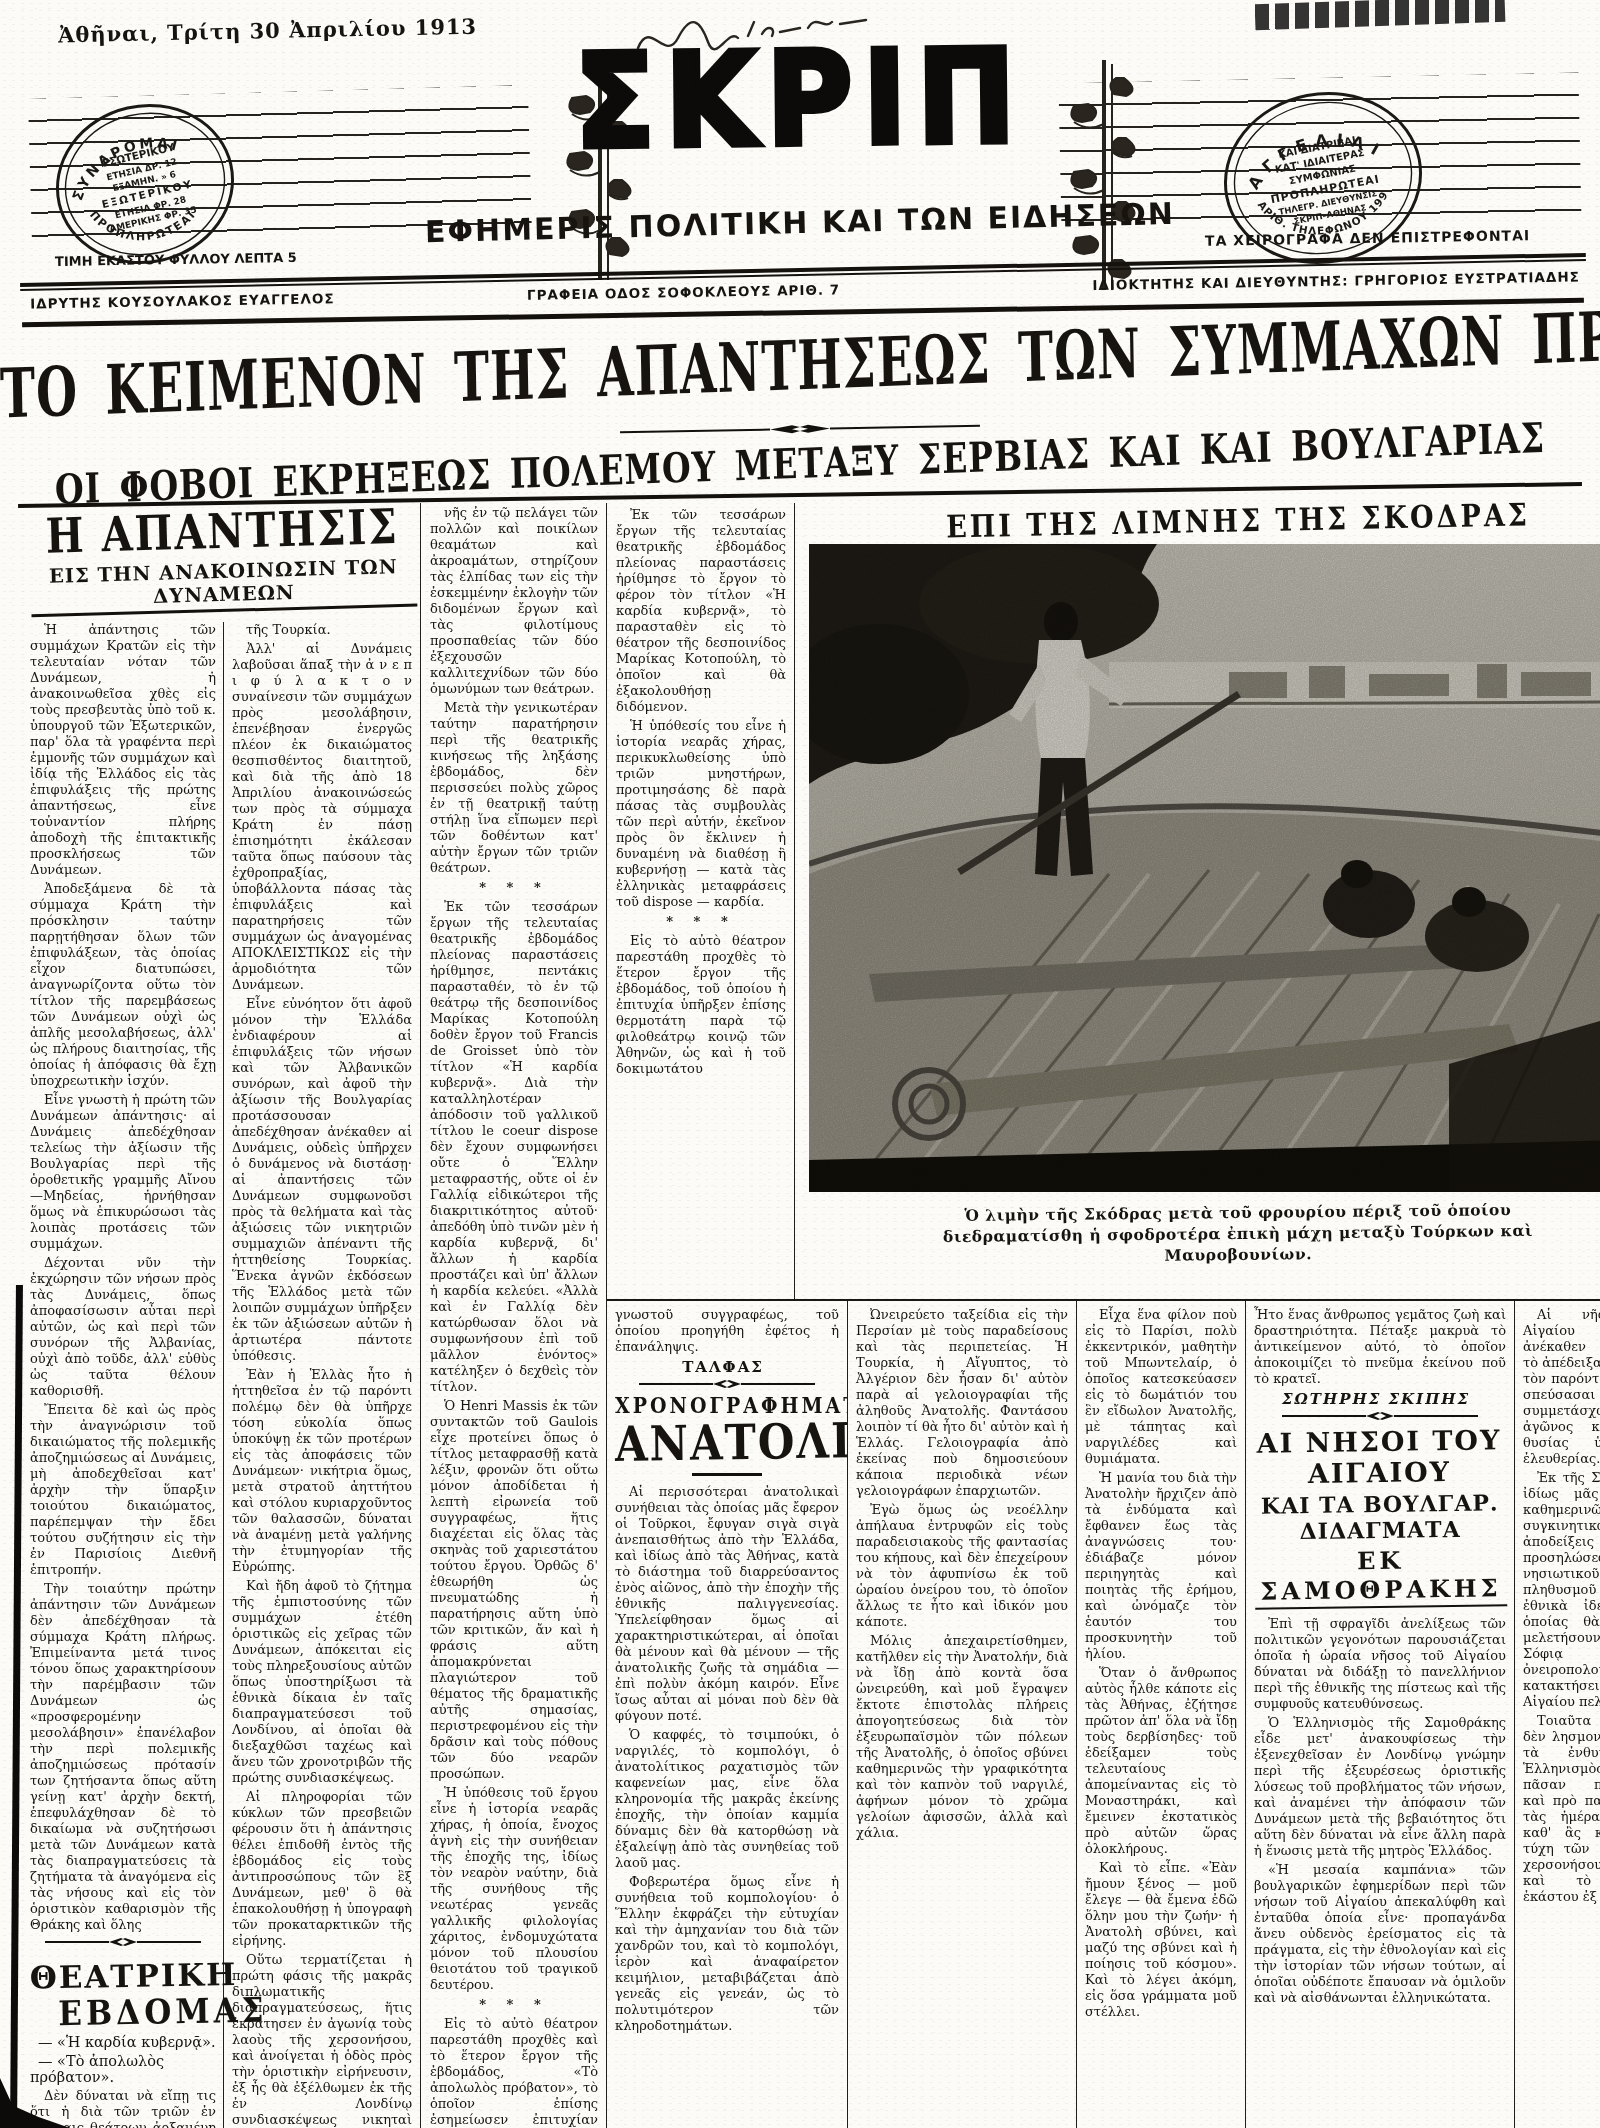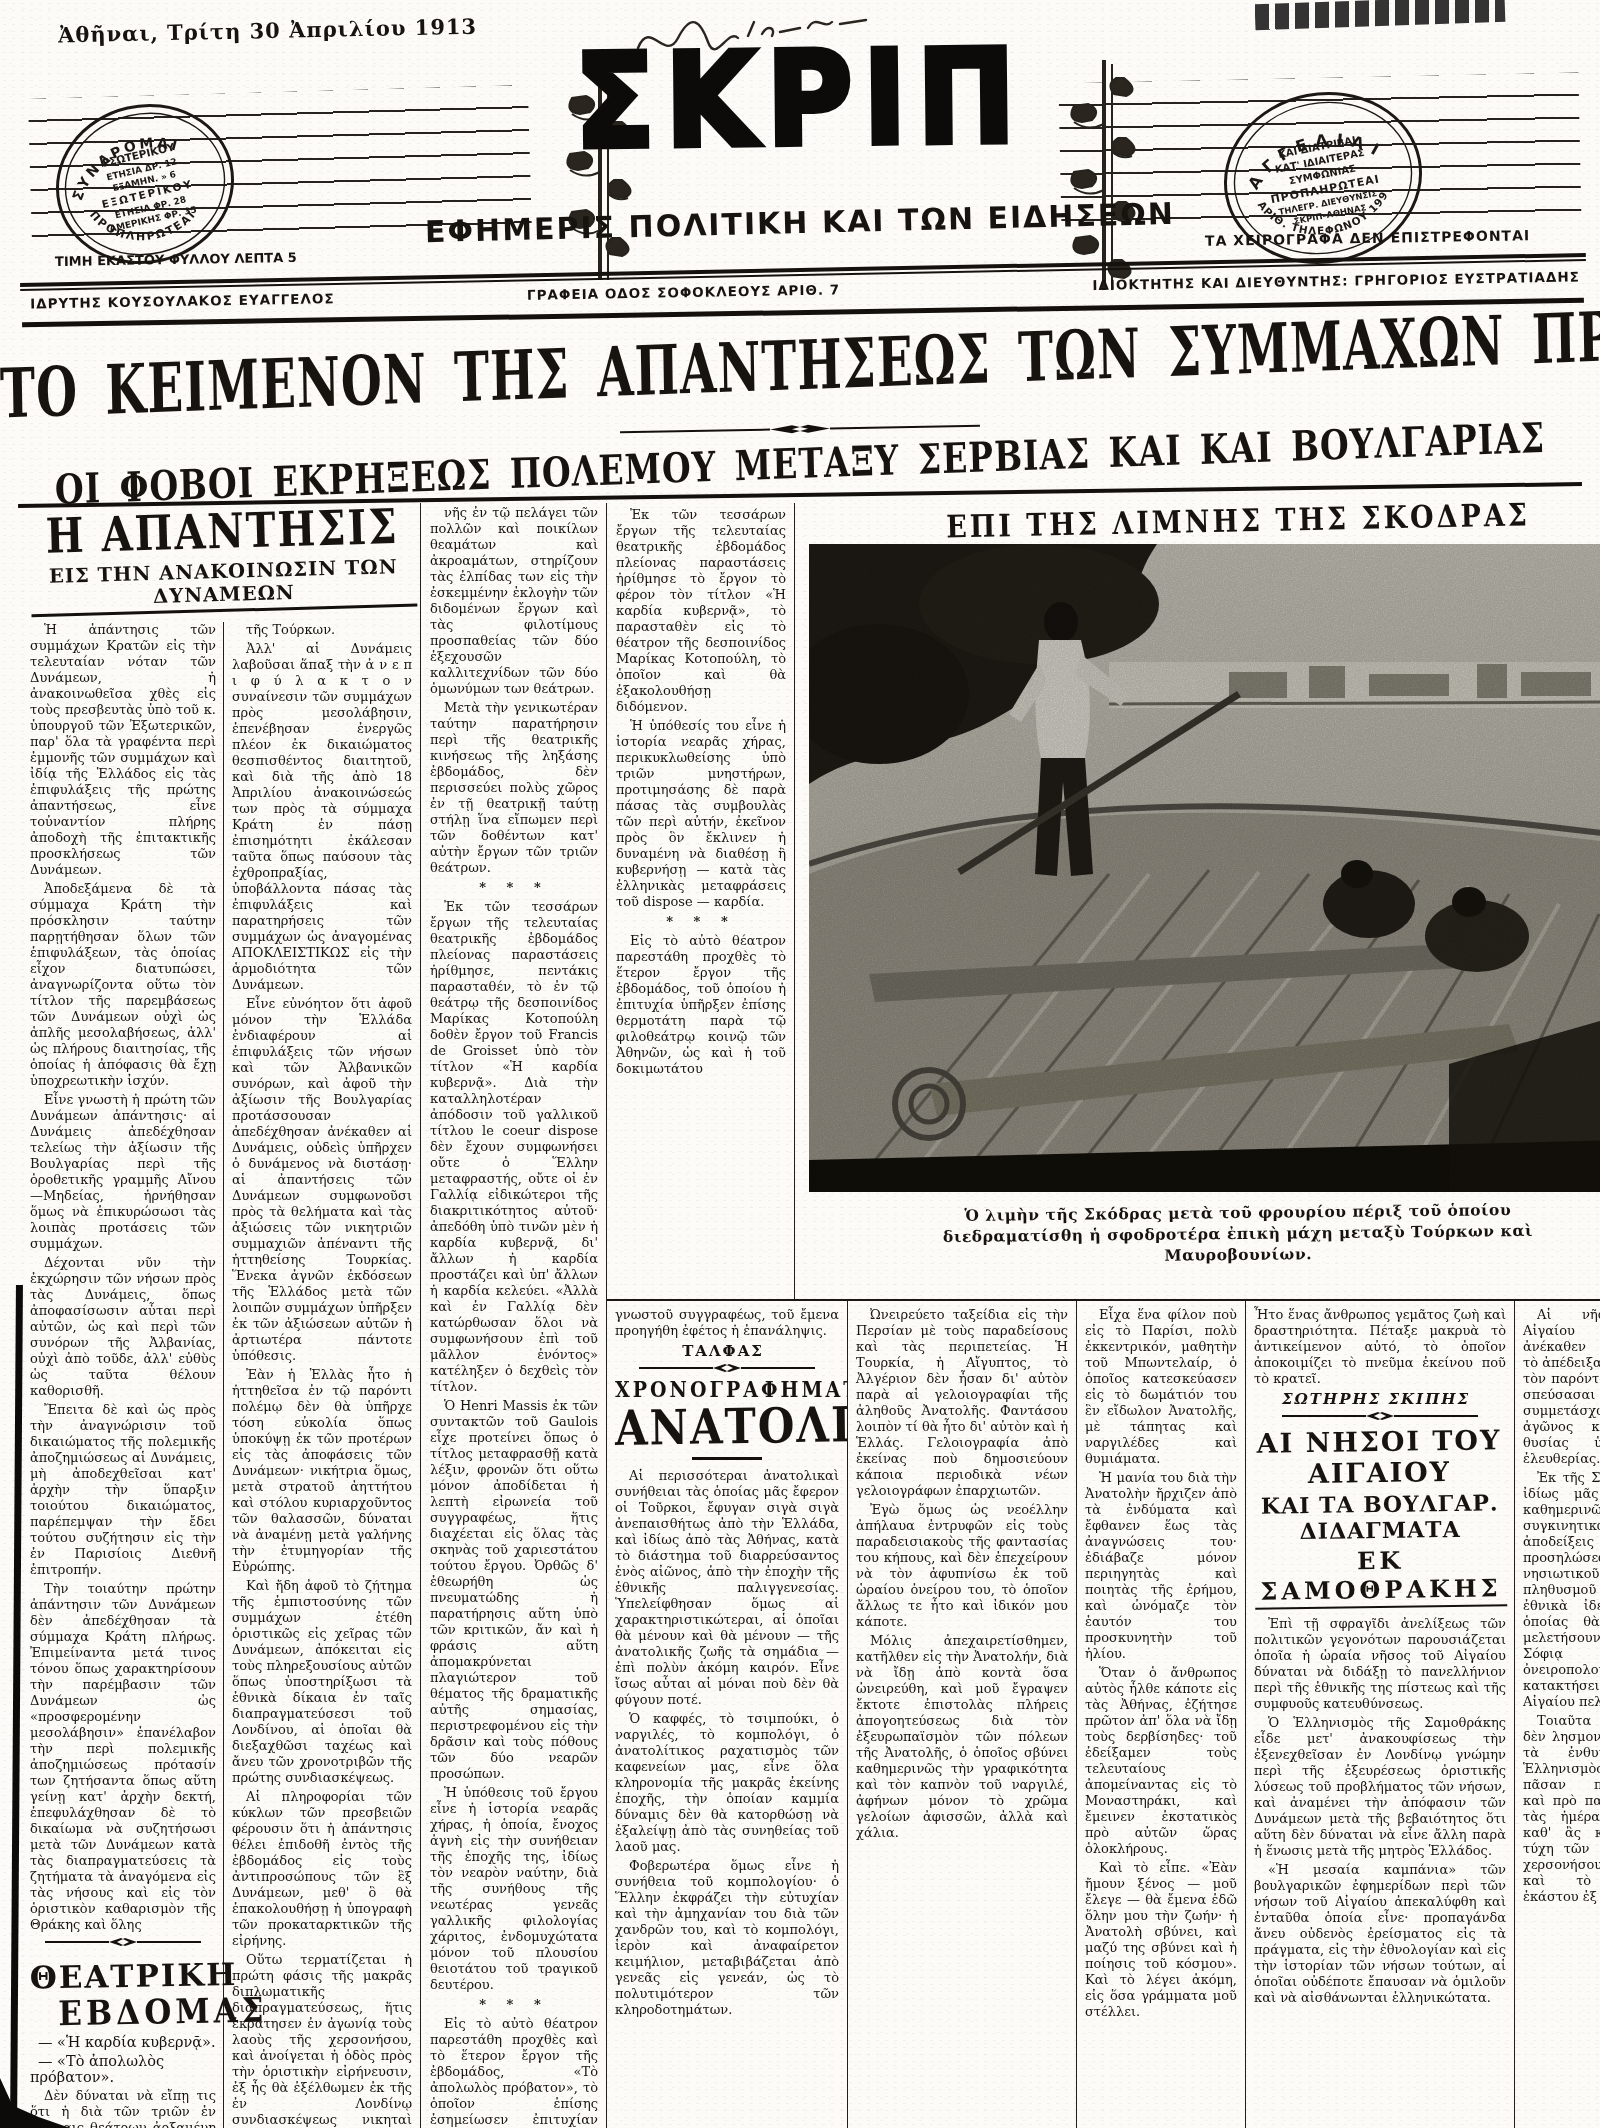--- a/index.html
+++ b/index.html
@@ -258,21 +258,21 @@
           <div class="theatre-items">
             <div>— «Ἡ καρδία κυβερνᾷ».</div>
             <div>— «Τὸ ἀπολωλὸς πρόβατον».</div>
           </div>
           <div>
               <p class="para">Δὲν δύναται νὰ εἴπῃ τις ὅτι ἡ διὰ τῶν τριῶν ἐν Ἀθήναις θεάτρων ἀρξαμένη ἀπὸ τῆς πρώτης μετὰ τὸ πάσχα ἑβδομάδος θεατρικὴ κίνησις εἶνε ἀπὸ τοῦδε μεγάλη, ἢ οἵα προσεδοκᾶτο μετὰ τὴν νηστείαν τοσούτων μηνῶν. Τὸ φιλοθέαμον κοινόν, προσηλωμένον εἰς τὰ πολιτικὰ γεγονότα, δὲν ἀφίνει ἀκόμη τὰς μερίμνας του διὰ τὰς τέρψεις τῆς σκηνῆς, καὶ ὁ καιρὸς μένει ἄστατος ὅσον καὶ ἡ πολιτική.</p>
             </div>
         </div>
         <div class="colA2">
           <div>
-              <p class="para">τῆς Τούρκων.</p>
+              <p class="para">τῆς Τουρκία.</p>
               <p class="para">Ἀλλ' αἱ Δυνάμεις λαβοῦσαι ἅπαξ τὴν ἀ ν ε π ι φ ύ λ α κ τ ο ν συναίνεσιν τῶν συμμάχων πρὸς μεσολάβησιν, ἐπενέβησαν ἐνεργῶς πλέον ἐκ δικαιώματος θεσπισθέντος διαιτητοῦ, καὶ διὰ τῆς ἀπὸ 18 Ἀπριλίου ἀνακοινώσεώς των πρὸς τὰ σύμμαχα Κράτη ἐν πάσῃ ἐπισημότητι ἐκάλεσαν ταῦτα ὅπως παύσουν τὰς ἐχθροπραξίας, ὑποβάλλοντα πάσας τὰς ἐπιφυλάξεις καὶ παρατηρήσεις τῶν συμμάχων ὡς ἀναγομένας ΑΠΟΚΛΕΙΣΤΙΚΩΣ εἰς τὴν ἁρμοδιότητα τῶν Δυνάμεων.</p>
               <p class="para">Εἶνε εὐνόητον ὅτι ἀφοῦ μόνον τὴν Ἑλλάδα ἐνδιαφέρουν αἱ ἐπιφυλάξεις τῶν νήσων καὶ τῶν Ἀλβανικῶν συνόρων, καὶ ἀφοῦ τὴν ἀξίωσιν τῆς Βουλγαρίας προτάσσουσαν ἀπεδέχθησαν ἀνέκαθεν αἱ Δυνάμεις, οὐδεὶς ὑπῆρχεν ὁ δυνάμενος νὰ διστάσῃ· αἱ ἀπαντήσεις τῶν Δυνάμεων συμφωνοῦσι πρὸς τὰ θελήματα καὶ τὰς ἀξιώσεις τῶν νικητριῶν συμμαχιῶν ἀπέναντι τῆς ἡττηθείσης Τουρκίας. Ἕνεκα ἀγνῶν ἐκδόσεων τῆς Ἑλλάδος μετὰ τῶν λοιπῶν συμμάχων ὑπῆρξεν ἐκ τῶν ἀξιώσεων αὐτῶν ἡ ἀρτιωτέρα πάντοτε ὑπόθεσις.</p>
               <p class="para">Ἐὰν ἡ Ἑλλὰς ἦτο ἡ ἠττηθεῖσα ἐν τῷ παρόντι πολέμῳ δὲν θὰ ὑπῆρχε τόση εὐκολία ὅπως ὑποκύψῃ ἐκ τῶν προτέρων εἰς τὰς ἀποφάσεις τῶν Δυνάμεων· νικήτρια ὅμως, μετὰ στρατοῦ ἀηττήτου καὶ στόλου κυριαρχοῦντος τῶν θαλασσῶν, δύναται νὰ ἀναμένῃ μετὰ γαλήνης τὴν ἐτυμηγορίαν τῆς Εὐρώπης.</p>
               <p class="para">Καὶ ἤδη ἀφοῦ τὸ ζήτημα τῆς ἐμπιστοσύνης τῶν συμμάχων ἐτέθη ὁριστικῶς εἰς χεῖρας τῶν Δυνάμεων, ἀπόκειται εἰς τοὺς πληρεξουσίους αὐτῶν ὅπως ὑποστηρίξωσι τὰ ἐθνικὰ δίκαια ἐν ταῖς διαπραγματεύσεσι τοῦ Λονδίνου, αἱ ὁποῖαι θὰ διεξαχθῶσι ταχέως καὶ ἄνευ τῶν χρονοτριβῶν τῆς πρώτης συνδιασκέψεως.</p>
               <p class="para">Αἱ πληροφορίαι τῶν κύκλων τῶν πρεσβειῶν φέρουσιν ὅτι ἡ ἀπάντησις θέλει ἐπιδοθῆ ἐντὸς τῆς ἑβδομάδος εἰς τοὺς ἀντιπροσώπους τῶν ἓξ Δυνάμεων, μεθ' ὃ θὰ ἐπακολουθήσῃ ἡ ὑπογραφὴ τῶν προκαταρκτικῶν τῆς εἰρήνης.</p>
               <p class="para">Οὕτω τερματίζεται ἡ πρώτη φάσις τῆς μακρᾶς διπλωματικῆς διαπραγματεύσεως, ἥτις ἐκράτησεν ἐν ἀγωνίᾳ τοὺς λαοὺς τῆς χερσονήσου, καὶ ἀνοίγεται ἡ ὁδὸς πρὸς τὴν ὁριστικὴν εἰρήνευσιν, ἐξ ἧς θὰ ἐξέλθωμεν ἐκ τῆς ἐν Λονδίνῳ συνδιασκέψεως νικηταὶ παρ' ὅσα ἐξήλθομεν ἐκ τῆς πρώτης.</p>
             </div>
         </div>
       </div>
     </div>
@@ -374,21 +374,21 @@
               <rect width="816" height="648" filter="url(#grain)" opacity=".22"></rect>
             </svg>
           </div>
           <div class="caption">Ὁ λιμὴν τῆς Σκόδρας μετὰ τοῦ φρουρίου πέριξ τοῦ ὁποίου διεδραματίσθη ἡ σφοδροτέρα ἐπικὴ μάχη μεταξὺ Τούρκων καὶ Μαυροβουνίων.</div>
         </div>
       </div>
 
       <div class="rowB">
 
         <div class="bcol b1 vline">
-          <p class="para" style="text-indent:0">γνωστοῦ συγγραφέως, τοῦ ἔμενα προηγήθη ἐφέτος ἡ ἐπανάληψις.</p>
+          <p class="para" style="text-indent:0">γνωστοῦ συγγραφέως, τοῦ ὁποίου προηγήθη ἐφέτος ἡ ἐπανάληψις.</p>
           <div class="sig">ΤΑΛΦΑΣ</div>
           <svg class="divider-svg" width="180" height="12" viewBox="0 0 180 12">
               <path d="M2 6 H76 M104 6 H178" stroke="#14110d" stroke-width="2"></path>
               <path d="M76 6 l12 -4 8 4 -8 4 z M104 6 l-12 -4 -8 4 8 4 z" fill="#14110d"></path>
             </svg>
           <div class="kicker">ΧΡΟΝΟΓΡΑΦΗΜΑΤΑ</div>
           <div class="big-art-title">ΑΝΑΤΟΛΙΣΜΟΣ</div>
           <div class="tiny-rule"></div>
           <div>
               <p class="para">Αἱ περισσότεραι ἀνατολικαὶ συνήθειαι τὰς ὁποίας μᾶς ἔφερον οἱ Τοῦρκοι, ἔφυγαν σιγὰ σιγὰ ἀνεπαισθήτως ἀπὸ τὴν Ἑλλάδα, καὶ ἰδίως ἀπὸ τὰς Ἀθήνας, κατὰ τὸ διάστημα τοῦ διαρρεύσαντος ἑνὸς αἰῶνος, ἀπὸ τὴν ἐποχὴν τῆς ἐθνικῆς παλιγγενεσίας. Ὑπελείφθησαν ὅμως αἱ χαρακτηριστικώτεραι, αἱ ὁποῖαι θὰ μένουν καὶ θὰ μένουν — τῆς ἀνατολικῆς ζωῆς τὰ σημάδια — ἐπὶ πολὺν ἀκόμη καιρόν. Εἶνε ἴσως αὗται αἱ μόναι ποὺ δὲν θὰ φύγουν ποτέ.</p>

